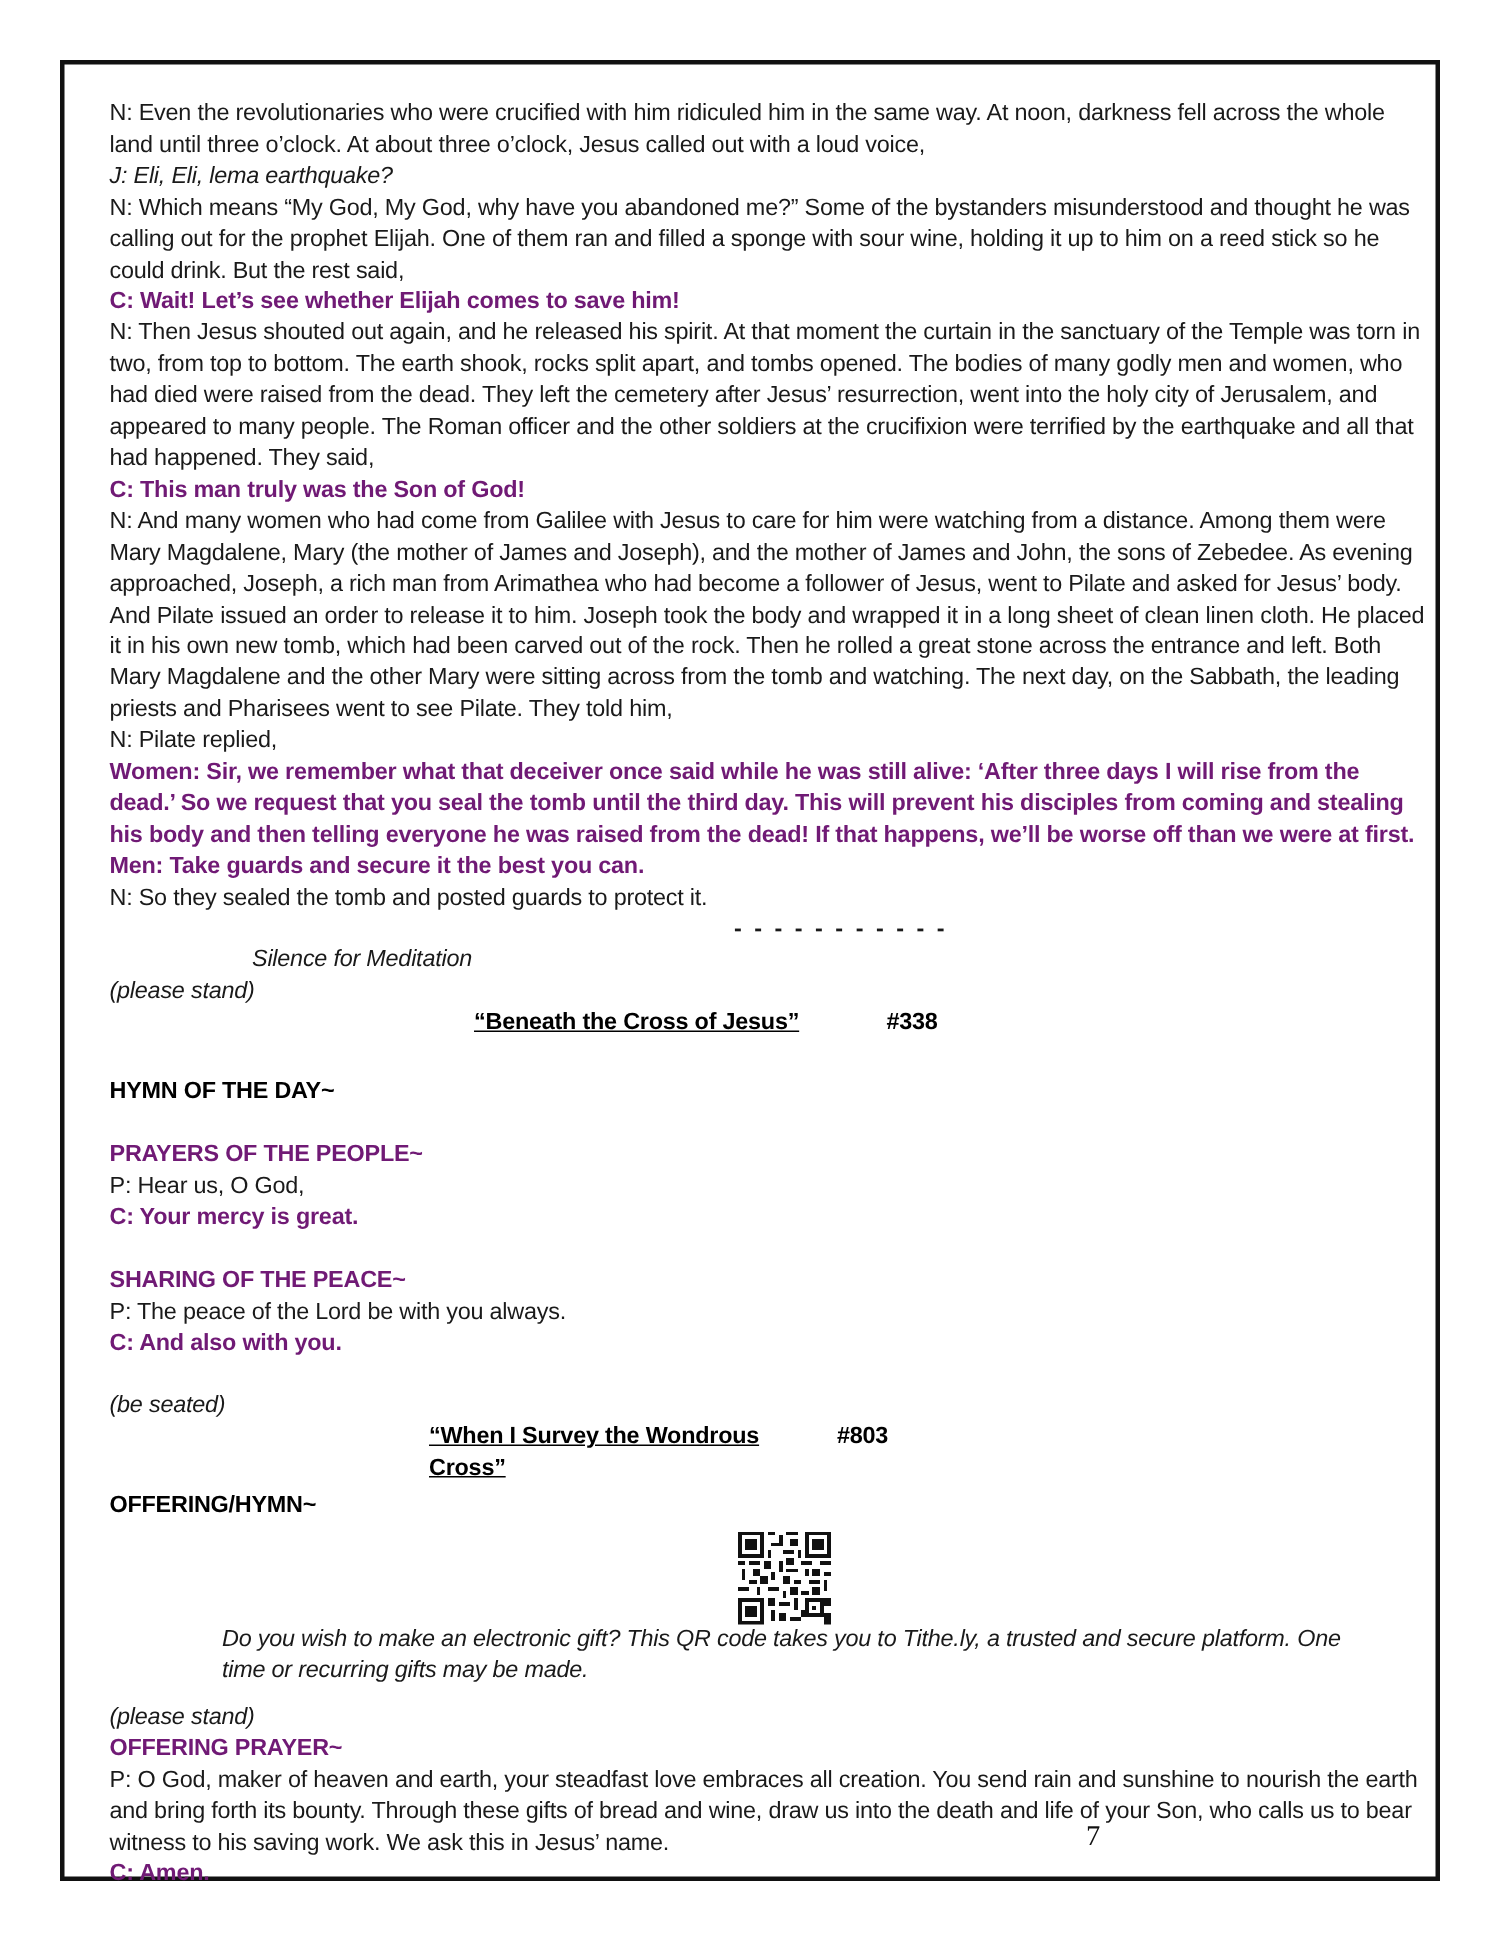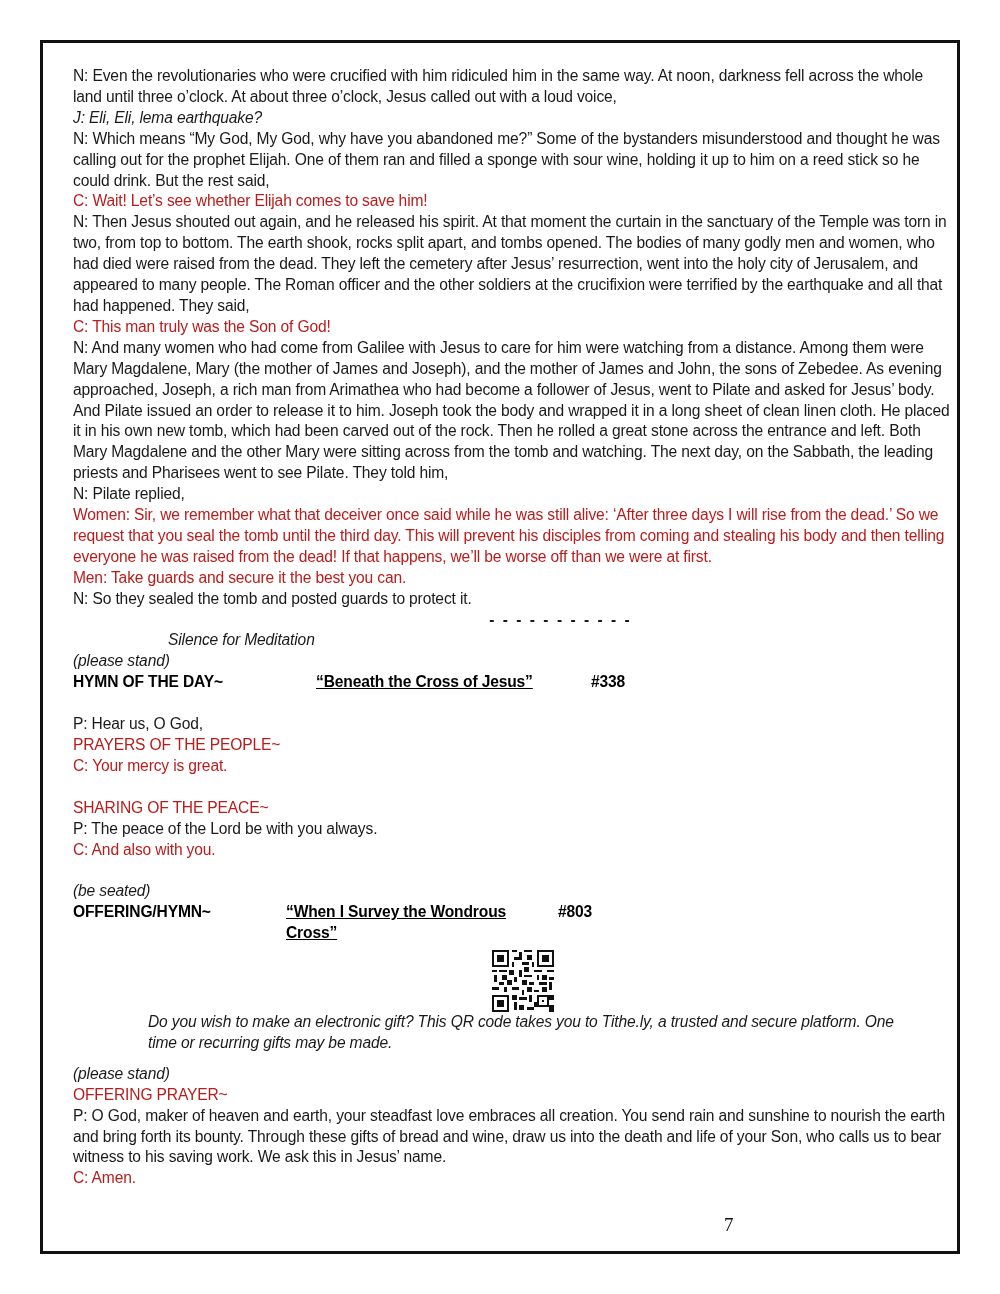--- a/index.html
+++ b/index.html
@@ -7,27 +7,27 @@
   .page-frame {
     position: absolute; left: 40px; top: 40px; width: 914px; height: 1208px;
     border: 3px solid #111; background: #fff;
   }
   .content {
     position: absolute; left: 33px; top: 40px; width: 880px;
     font-family: "Liberation Sans", sans-serif; font-size: 15.6px; line-height: 20.9px;
     color: #1a1a1a; letter-spacing: -0.15px;
   }
   .line { display: block; white-space: normal; }
-  .b { font-weight: normal; color: #b91c1c; }
+  .b { font-weight: bold; color: #701a75; }
   .i { font-style: italic; }
   .gap { height: 20.9px; }
   .dashes { text-align: center; font-weight: bold; letter-spacing: 2px; padding-left: 95px; }
   .meditation { text-align: left; font-style: italic; padding-left: 95px; }
   .hymn-row { display: flex; font-weight: bold; color: #000; }
-  .hymn-row .h-label { width: 243px; }
+  .hymn-row .h-label { width: 243px; margin-top: 46px; }
   .hymn-row .h-title { width: 275px; text-decoration: underline; }
   .hymn-row.offering .h-label { width: 213px; }
   .hymn-row.offering .h-title { width: 272px; }
   .qr-row { display: flex; align-items: center; margin: 6px 0 10px 30px; flex-direction: column; }
   .qr { width: 62px; height: 62px; flex: 0 0 auto; margin-right: 10px; }
   .qr-text { font-style: italic; line-height: 20.9px; padding-top: 0px; width: 760px; }
   .page-number {
     position: absolute; left: 684px; top: 1173px; font-family: "Liberation Serif", serif;
     font-size: 19px; color: #111;
   }
@@ -61,22 +61,22 @@
     <div class="hymn-row">
       <span class="h-label">HYMN OF THE DAY~</span>
       <span class="h-title">“Beneath the Cross of Jesus”</span>
       <span class="h-num">#338</span>
     </div>
   </div>
 
   <div class="gap"></div>
 
   <div>
+    <span class="line b">PRAYERS OF THE PEOPLE~</span>
     <span class="line">P: Hear us, O God,</span>
-    <span class="line b">PRAYERS OF THE PEOPLE~</span>
     <span class="line b">C: Your mercy is great.</span>
   </div>
 
   <div class="gap"></div>
 
   <div>
     <span class="line b">SHARING OF THE PEACE~</span>
     <span class="line">P: The peace of the Lord be with you always.</span>
     <span class="line b">C: And also with you.</span>
   </div>

